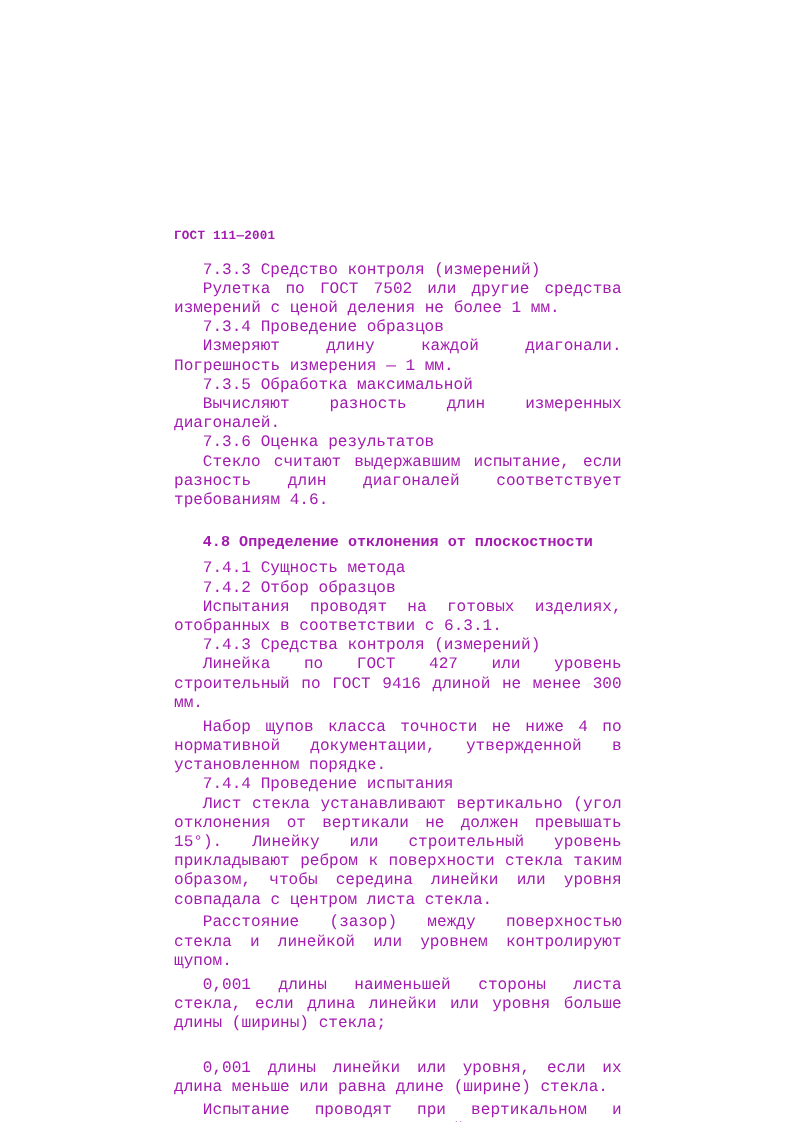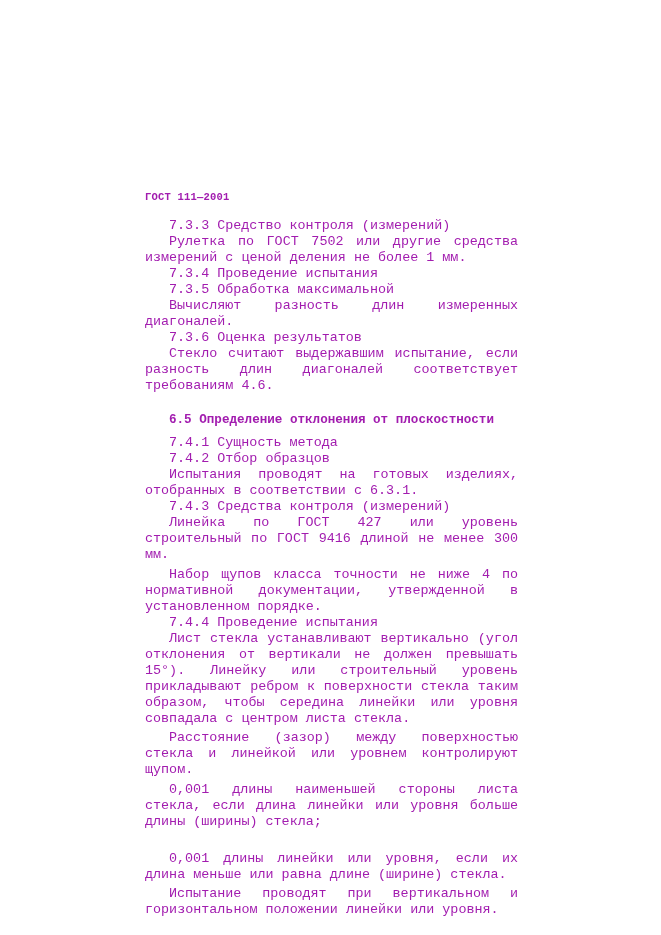--- a/index.html
+++ b/index.html
@@ -19,27 +19,28 @@
     .page-num { margin-top: 12px; font-size: 13px; }
   </style>
 </head>
 <body>
 
 <div class="page">
   <div class="running-head">ГОСТ 111—2001</div>
 
   <p class="ind">7.3.3 Средство контроля (измерений)</p>
   <p class="ind">Рулетка по ГОСТ 7502 или другие средства измерений с ценой деления не более 1 мм.</p>
-  <p class="ind">7.3.4 Проведение испытания</p>
+  <p class="ind">7.3.4 Проведение образцов</p>
+  <p class="ind">Измеряют длину каждой диагонали. Погрешность измерения — 1 мм.</p>
   <p class="ind">7.3.5 Обработка максимальной</p>
   <p class="ind">Вычисляют разность длин измеренных диагоналей.</p>
   <p class="ind">7.3.6 Оценка результатов</p>
   <p class="ind">Стекло считают выдержавшим испытание, если разность длин диагоналей соответствует требованиям 4.6.</p>
 
-  <p class="heading">6.5 Определение отклонения от плоскостности</p>
+  <p class="heading">4.8 Определение отклонения от плоскостности</p>
 
   <p class="ind">7.4.1 Сущность метода</p>
   <p class="ind">7.4.2 Отбор образцов</p>
   <p class="ind">Испытания проводят на готовых изделиях, отобранных в соответствии с 6.3.1.</p>
   <p class="ind">7.4.3 Средства контроля (измерений)</p>
   <p class="ind">Линейка по ГОСТ 427 или уровень строительный по ГОСТ 9416 длиной не менее 300 мм.</p>
   <p class="ind" style="margin-top:4px">Набор щупов класса точности не ниже 4 по нормативной документации, утвержденной в установленном порядке.</p>
   <p class="ind">7.4.4 Проведение испытания</p>
   <p class="ind">Лист стекла устанавливают вертикально (угол отклонения от вертикали не должен превышать 15°). Линейку или строительный уровень прикладывают ребром к поверхности стекла таким образом, чтобы середина линейки или уровня совпадала с центром листа стекла.</p>
   <p class="ind" style="margin-top:3px">Расстояние (зазор) между поверхностью стекла и линейкой или уровнем контролируют щупом.</p>

